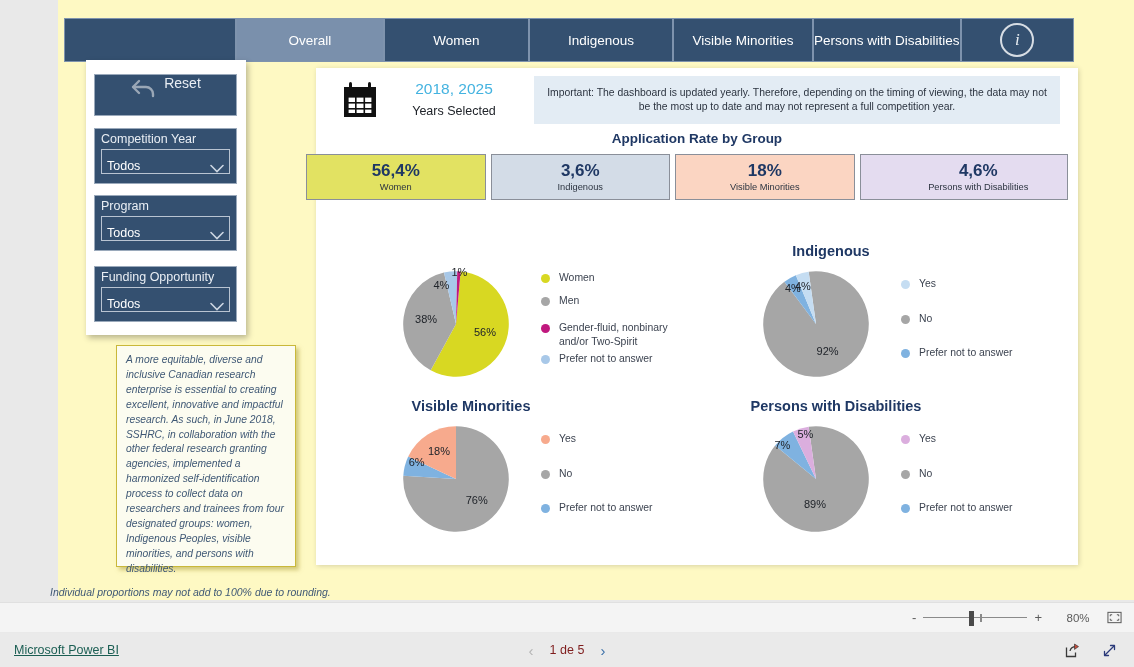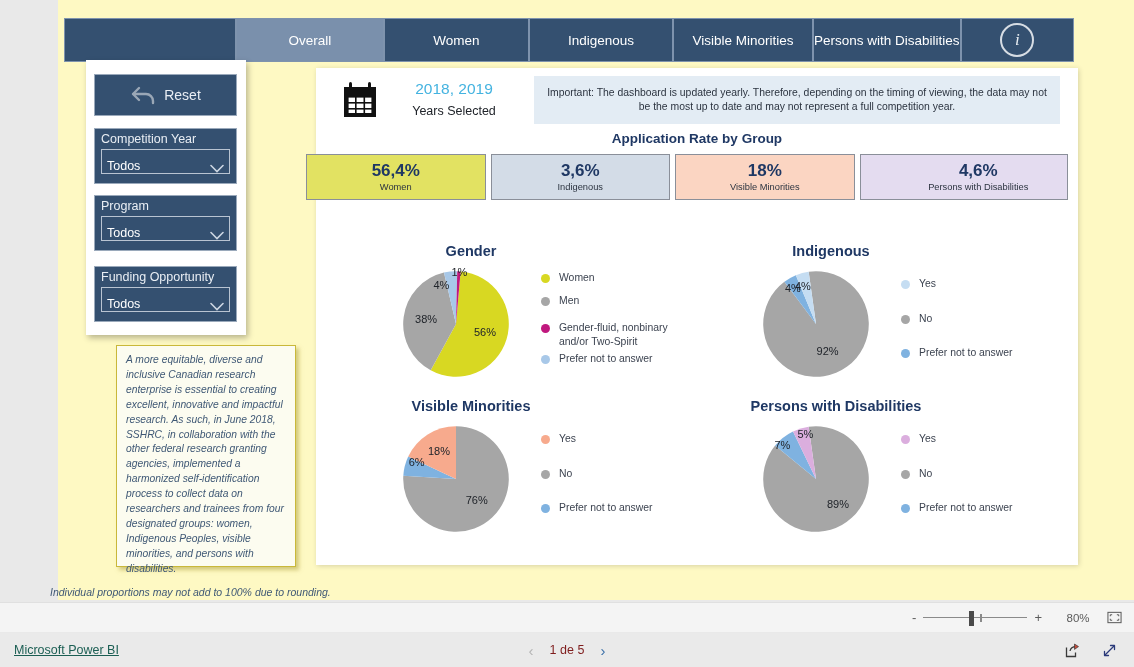--- a/index.html
+++ b/index.html
@@ -58,21 +58,21 @@
     box-shadow: 2px 3px 6px rgba(0,0,0,0.28);
   }
   .fbox {
     position: absolute; left: 8px; width: 143px;
     background: #345070;
     border: 1px solid #9aa9bb;
     box-sizing: border-box;
   }
   .reset-box {
     top: 14px; height: 42px;
-    display: flex; align-items: center; justify-content: center;
+    display: flex; align-items: flex-start; justify-content: center;
     cursor: pointer;
   }
   .reset-arrow { width: 30px; height: 26px; margin-right: 4px; }
   .reset-label { color: #e9eef4; font-size: 14px; }
   .slicer { height: 56px; padding: 3px 6px 6px 6px; }
   .slicer-title { color: #e9eef4; font-size: 12.5px; margin-bottom: 3px; white-space: nowrap; }
   .slicer-select {
     height: 23px; background: #345070;
     border: 1px solid #b9c4d2;
     display: flex; align-items: flex-end;
@@ -309,21 +309,21 @@
           <rect x="9" y="22" width="26" height="1.6"></rect>
           <rect x="9" y="28" width="26" height="1.6"></rect>
           <rect x="9" y="33" width="26" height="1.4"></rect>
           <rect x="17" y="16" width="1.6" height="18"></rect>
           <rect x="25.5" y="16" width="1.6" height="18"></rect>
           <rect x="9" y="16" width="1.6" height="18"></rect>
           <rect x="33.4" y="16" width="1.6" height="18"></rect>
         </g>
       </svg>
 
-      <div class="years-val">2018, 2019</div>
+      <div class="years-val">2018, 2025</div>
       <div class="years-lbl">Years Selected</div>
 
       <div class="notice">
         <span>Important: The dashboard is updated yearly. Therefore, depending on the timing of viewing, the data may not be the most up to date and may not represent a full competition year.</span>
       </div>
 
       <div class="section-title">Application Rate by Group</div>
 
       <div class="kpis">
         <div class="kpi" style="background:#e2e262;">
@@ -338,21 +338,20 @@
           <div class="kpi-val">18%</div>
           <div class="kpi-lbl">Visible Minorities</div>
         </div>
         <div class="kpi" style="background:#e4dcf0;padding-left:29px;">
           <div class="kpi-val">4,6%</div>
           <div class="kpi-lbl">Persons with Disabilities</div>
         </div>
       </div>
 
       <div class="chart-block cb-gender">
-        <div class="chart-title">Gender</div>
         <div class="pie-wrap">
           <svg viewBox="0 0 100 100" width="110" height="110">
               <path d="M 50 50 L 54.18347565188759 2.1826544915962103 A 48 48 0 1 1 26.996048637437287 92.12859149922828 Z" fill="#d8d822"></path>
               <path d="M 50 50 L 26.996048637437287 92.12859149922828 A 48 48 0 0 1 39.053988305488524 3.2647367827716423 Z" fill="#a6a6a6"></path>
               <path d="M 50 50 L 39.053988305488524 3.2647367827716423 A 48 48 0 0 1 51.142289482213116 2.0135938547298053 Z" fill="#a8c8e8"></path>
               <path d="M 50 50 L 51.142289482213116 2.0135938547298053 A 48 48 0 0 1 54.183475651887534 2.1826544915962103 Z" fill="#c0187e"></path>
             </svg>
         <div class="slice-lbl" style="left: 72.9561px; top: 56.7524px;">56%</div>
             <div class="slice-lbl" style="left: 14.0247px; top: 43.9326px;">38%</div>
             <div class="slice-lbl" style="left: 50.3812px; top: -2.83387px;">1%</div>
@@ -436,21 +435,21 @@
 
       <div class="chart-block cb-disabilities">
         <div class="chart-title" style="width:260px;">Persons with Disabilities</div>
         <div class="pie-wrap">
           <svg viewBox="0 0 100 100" width="110" height="110">
               <path d="M 50 50 L 43.319691153916885 2.467132700404619 A 48 48 0 1 1 12.817347760843703 19.64459895731956 Z" fill="#a6a6a6"></path>
               <path d="M 50 50 L 12.817347760843703 19.64459895731956 A 48 48 0 0 1 29.092479547757534 6.79264427740268 Z" fill="#7fb2e0"></path>
               <path d="M 50 50 L 29.092479547757534 6.79264427740268 A 48 48 0 0 1 43.319691153916914 2.467132700404619 Z" fill="#dbaede"></path>
             </svg>
         <div class="slice-lbl" style="left: 36.481px; top: 4.1124px;">5%</div>
-            <div class="slice-lbl" style="left: 66px; top: 74.3578px;">89%</div>
+            <div class="slice-lbl" style="left: 43px; top: 74.3578px;">89%</div>
             <div class="slice-lbl" style="left: 13.4584px; top: 14.9216px;">7%</div>
           </div>
         <div class="legend" style="top:34px;">
           <div class="legend-row" style="margin-bottom:21px;">
             <span class="legend-dot" style="background:#dbaede;"></span>
             <span class="legend-text">Yes</span>
           </div>
           <div class="legend-row" style="margin-bottom:21px;">
             <span class="legend-dot" style="background:#a6a6a6;"></span>
             <span class="legend-text">No</span>

